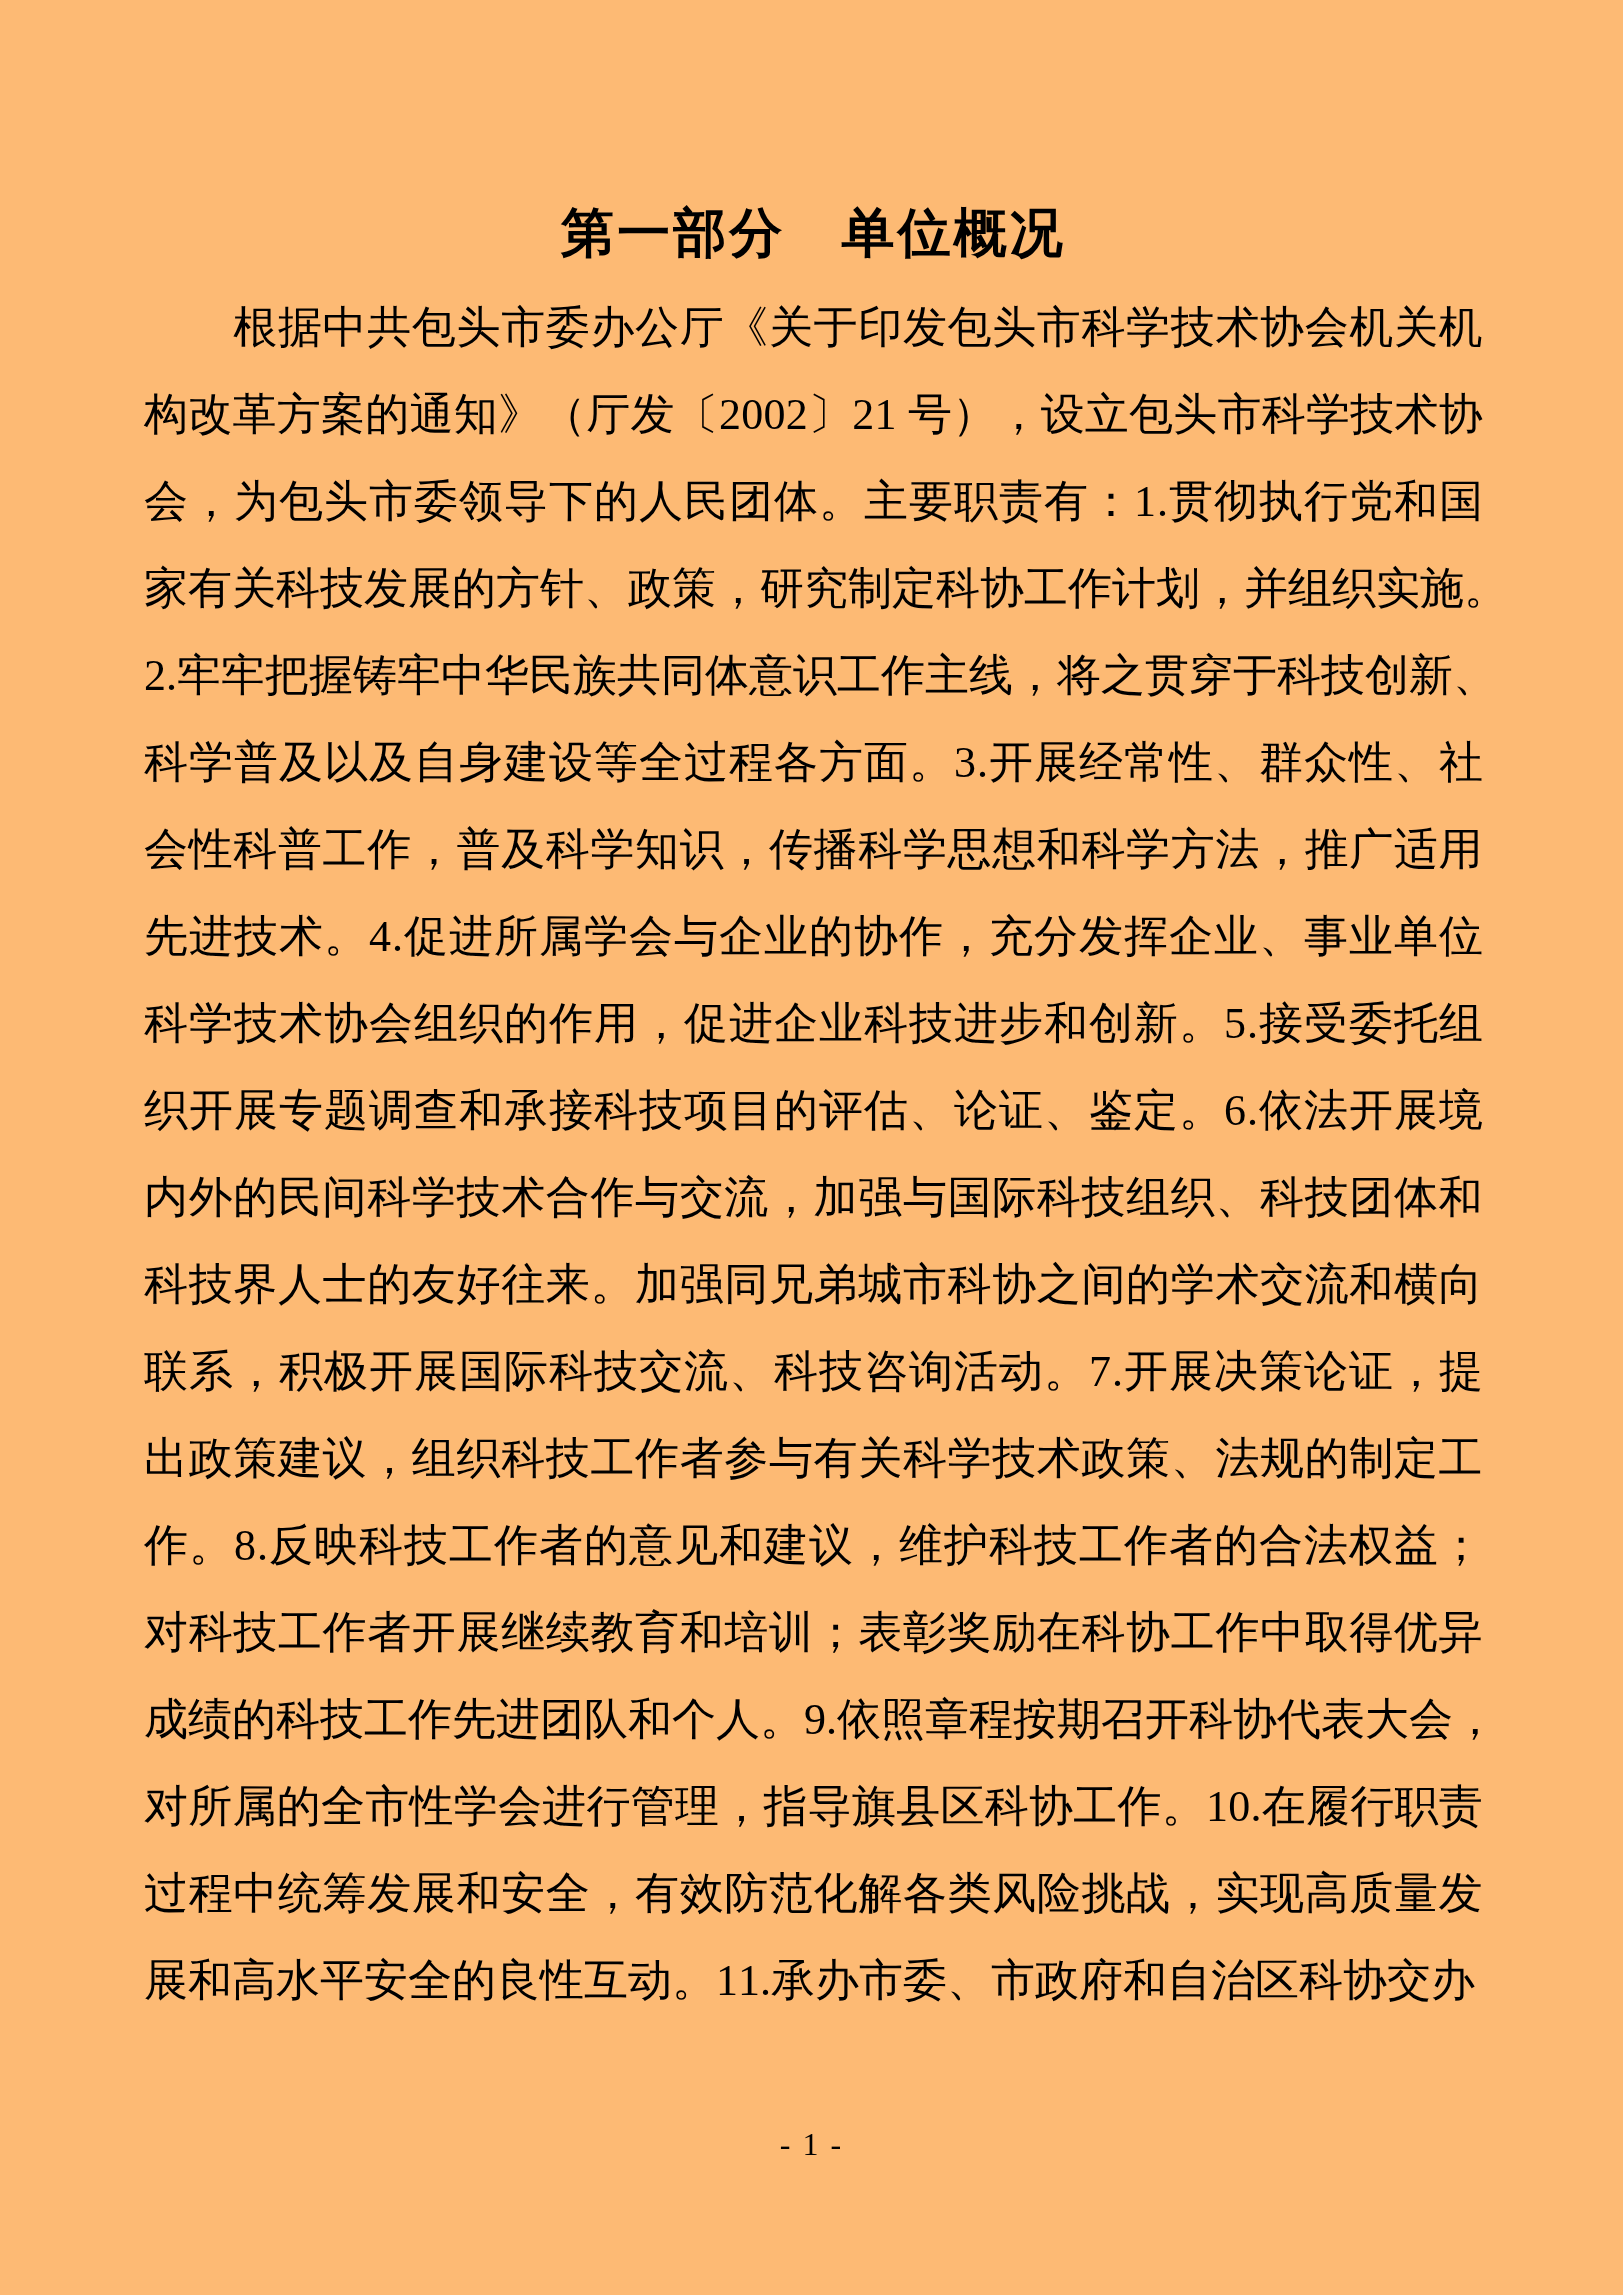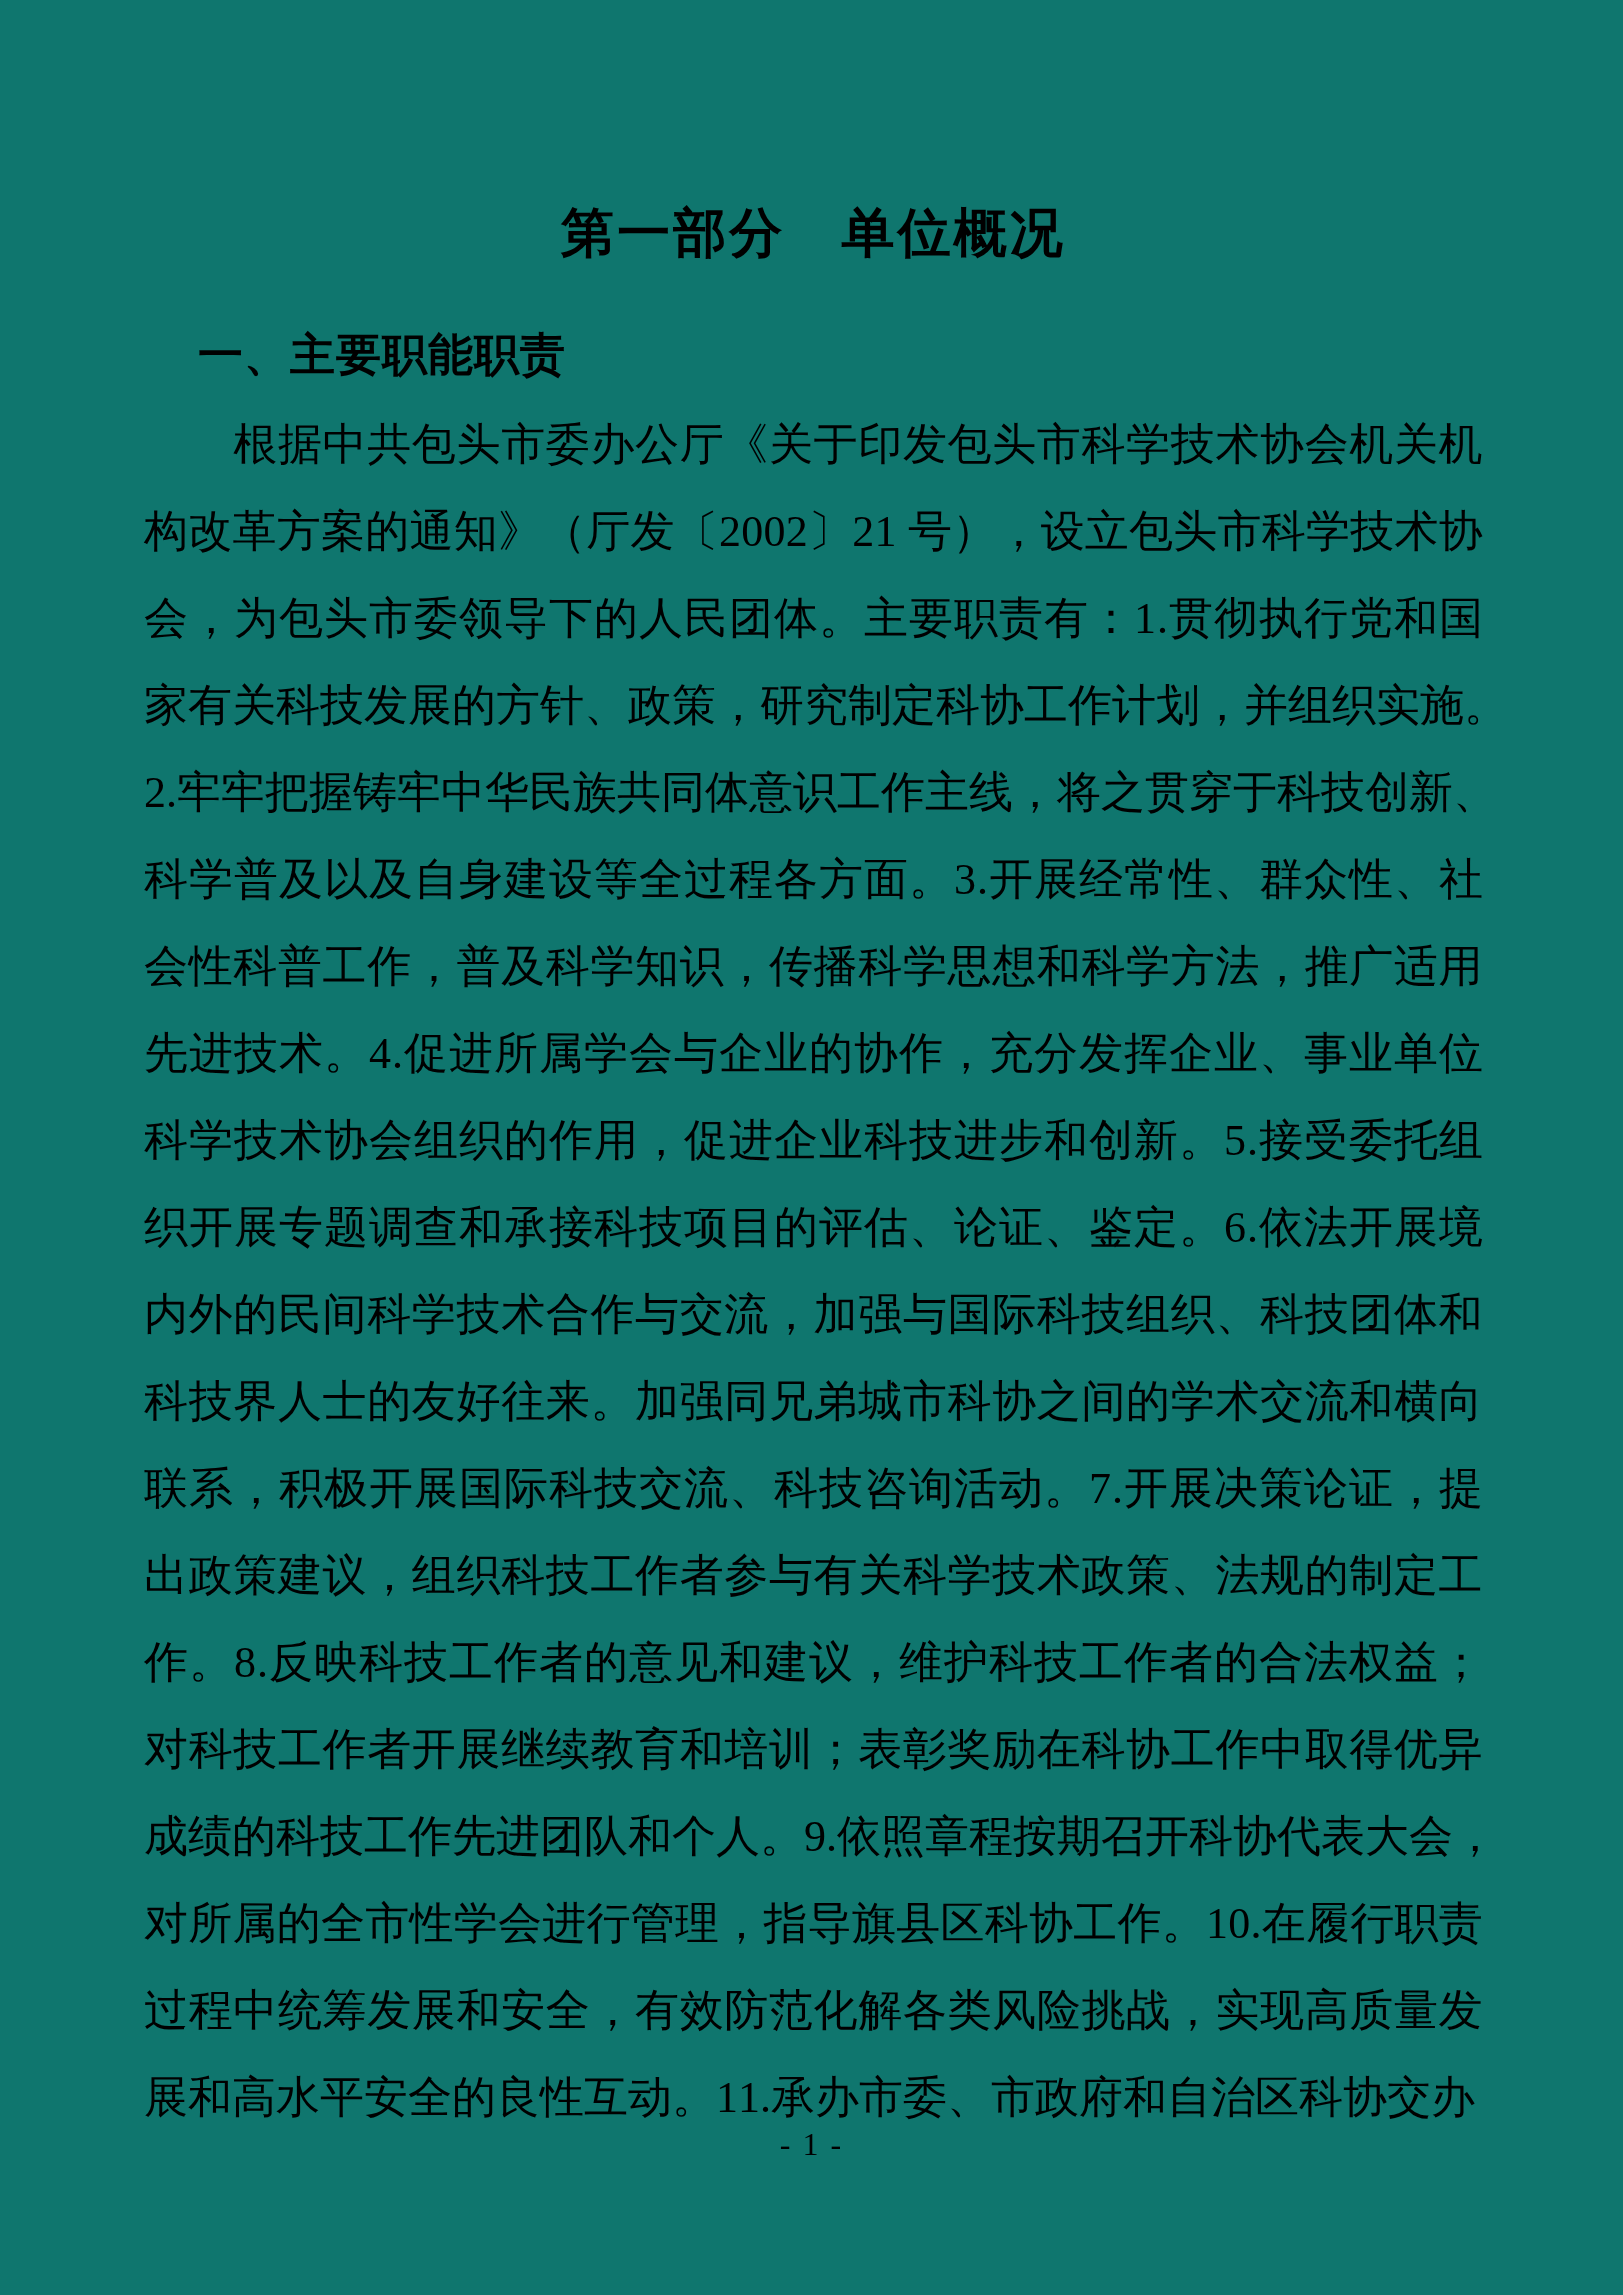--- a/index.html
+++ b/index.html
@@ -8,21 +8,21 @@
     background: #ffffff;
   }
   body {
     font-family: "Liberation Serif", "DejaVu Serif", serif;
     color: #000000;
   }
   .page {
     position: relative;
     width: 1623px;
     height: 2295px;
-    background: #0f766e;
+    background: #fdba74;
     box-sizing: border-box;
     overflow: hidden;
   }
   .content {
     position: absolute;
     left: 144px;
     top: 0;
     width: 1339px;
   }
   .doc-title {
@@ -84,21 +84,20 @@
 </style>
 </head>
 <body>
 
 <div class="page">
 
   <div class="content">
 
     <h1 class="doc-title">第一部分　单位概况</h1>
 
-    <h2 class="section-heading">一、主要职能职责</h2>
 
     <div class="body-text" id="body-lines">
         <div class="jline">
           <span>　</span>
           <span>　</span>
           <span>根</span>
           <span>据</span>
           <span>中</span>
           <span>共</span>
           <span>包</span>

